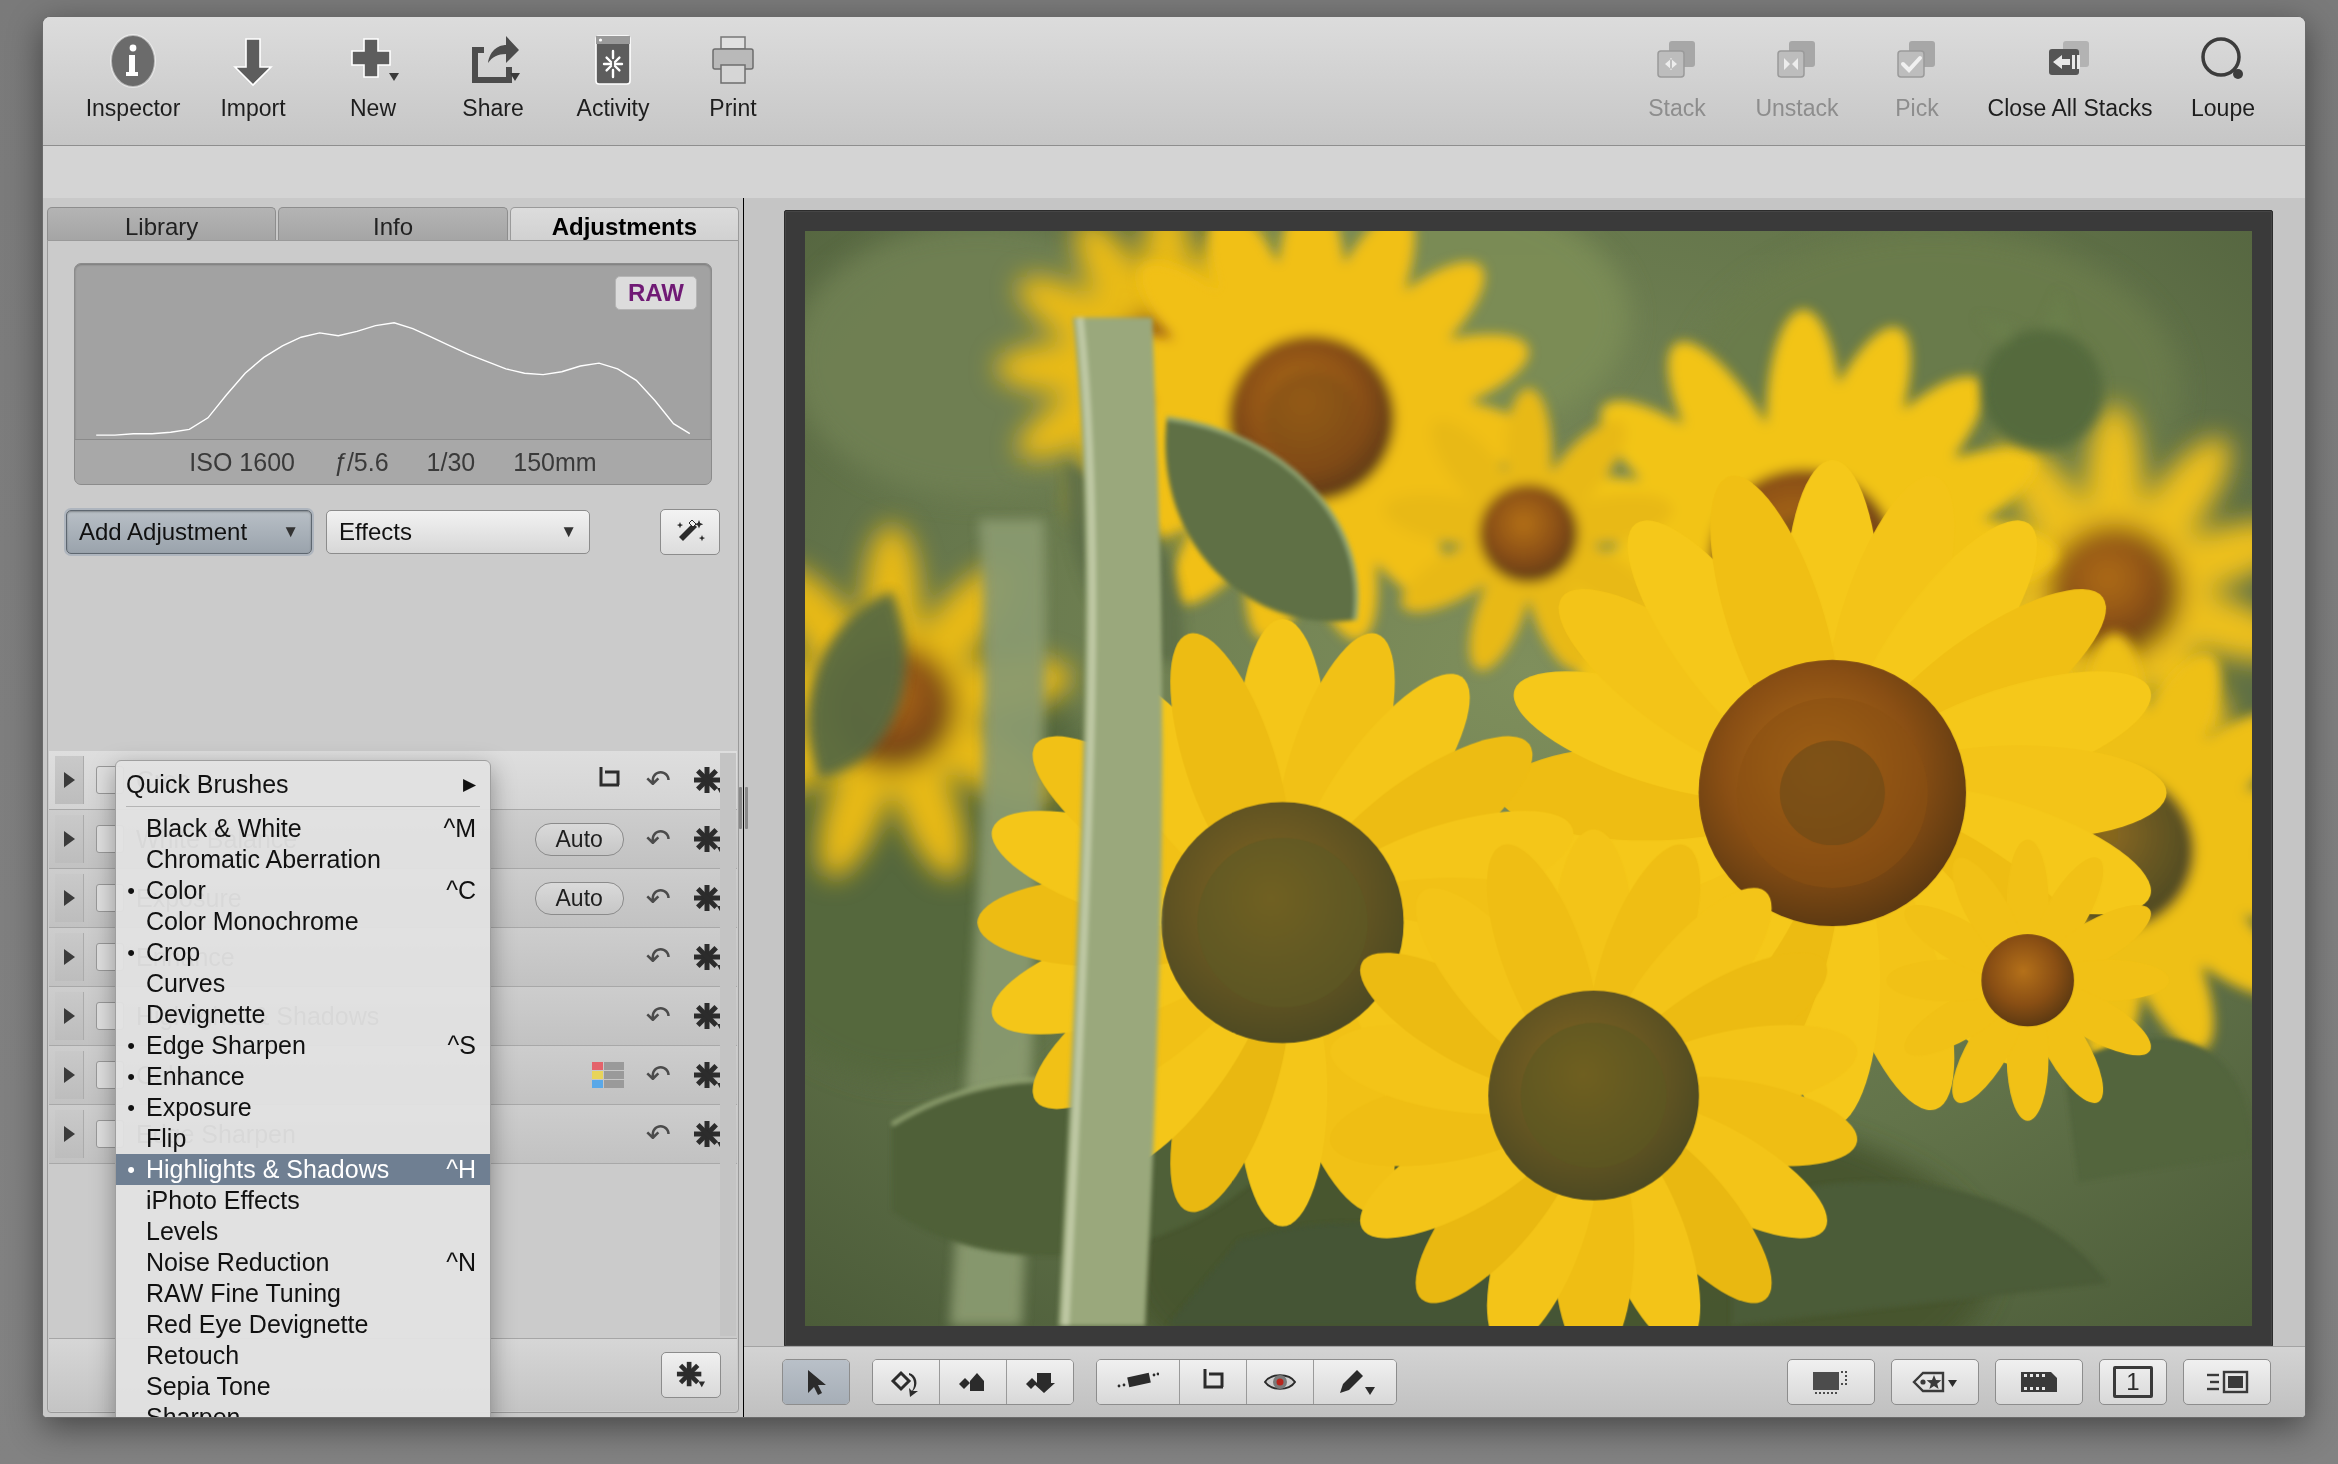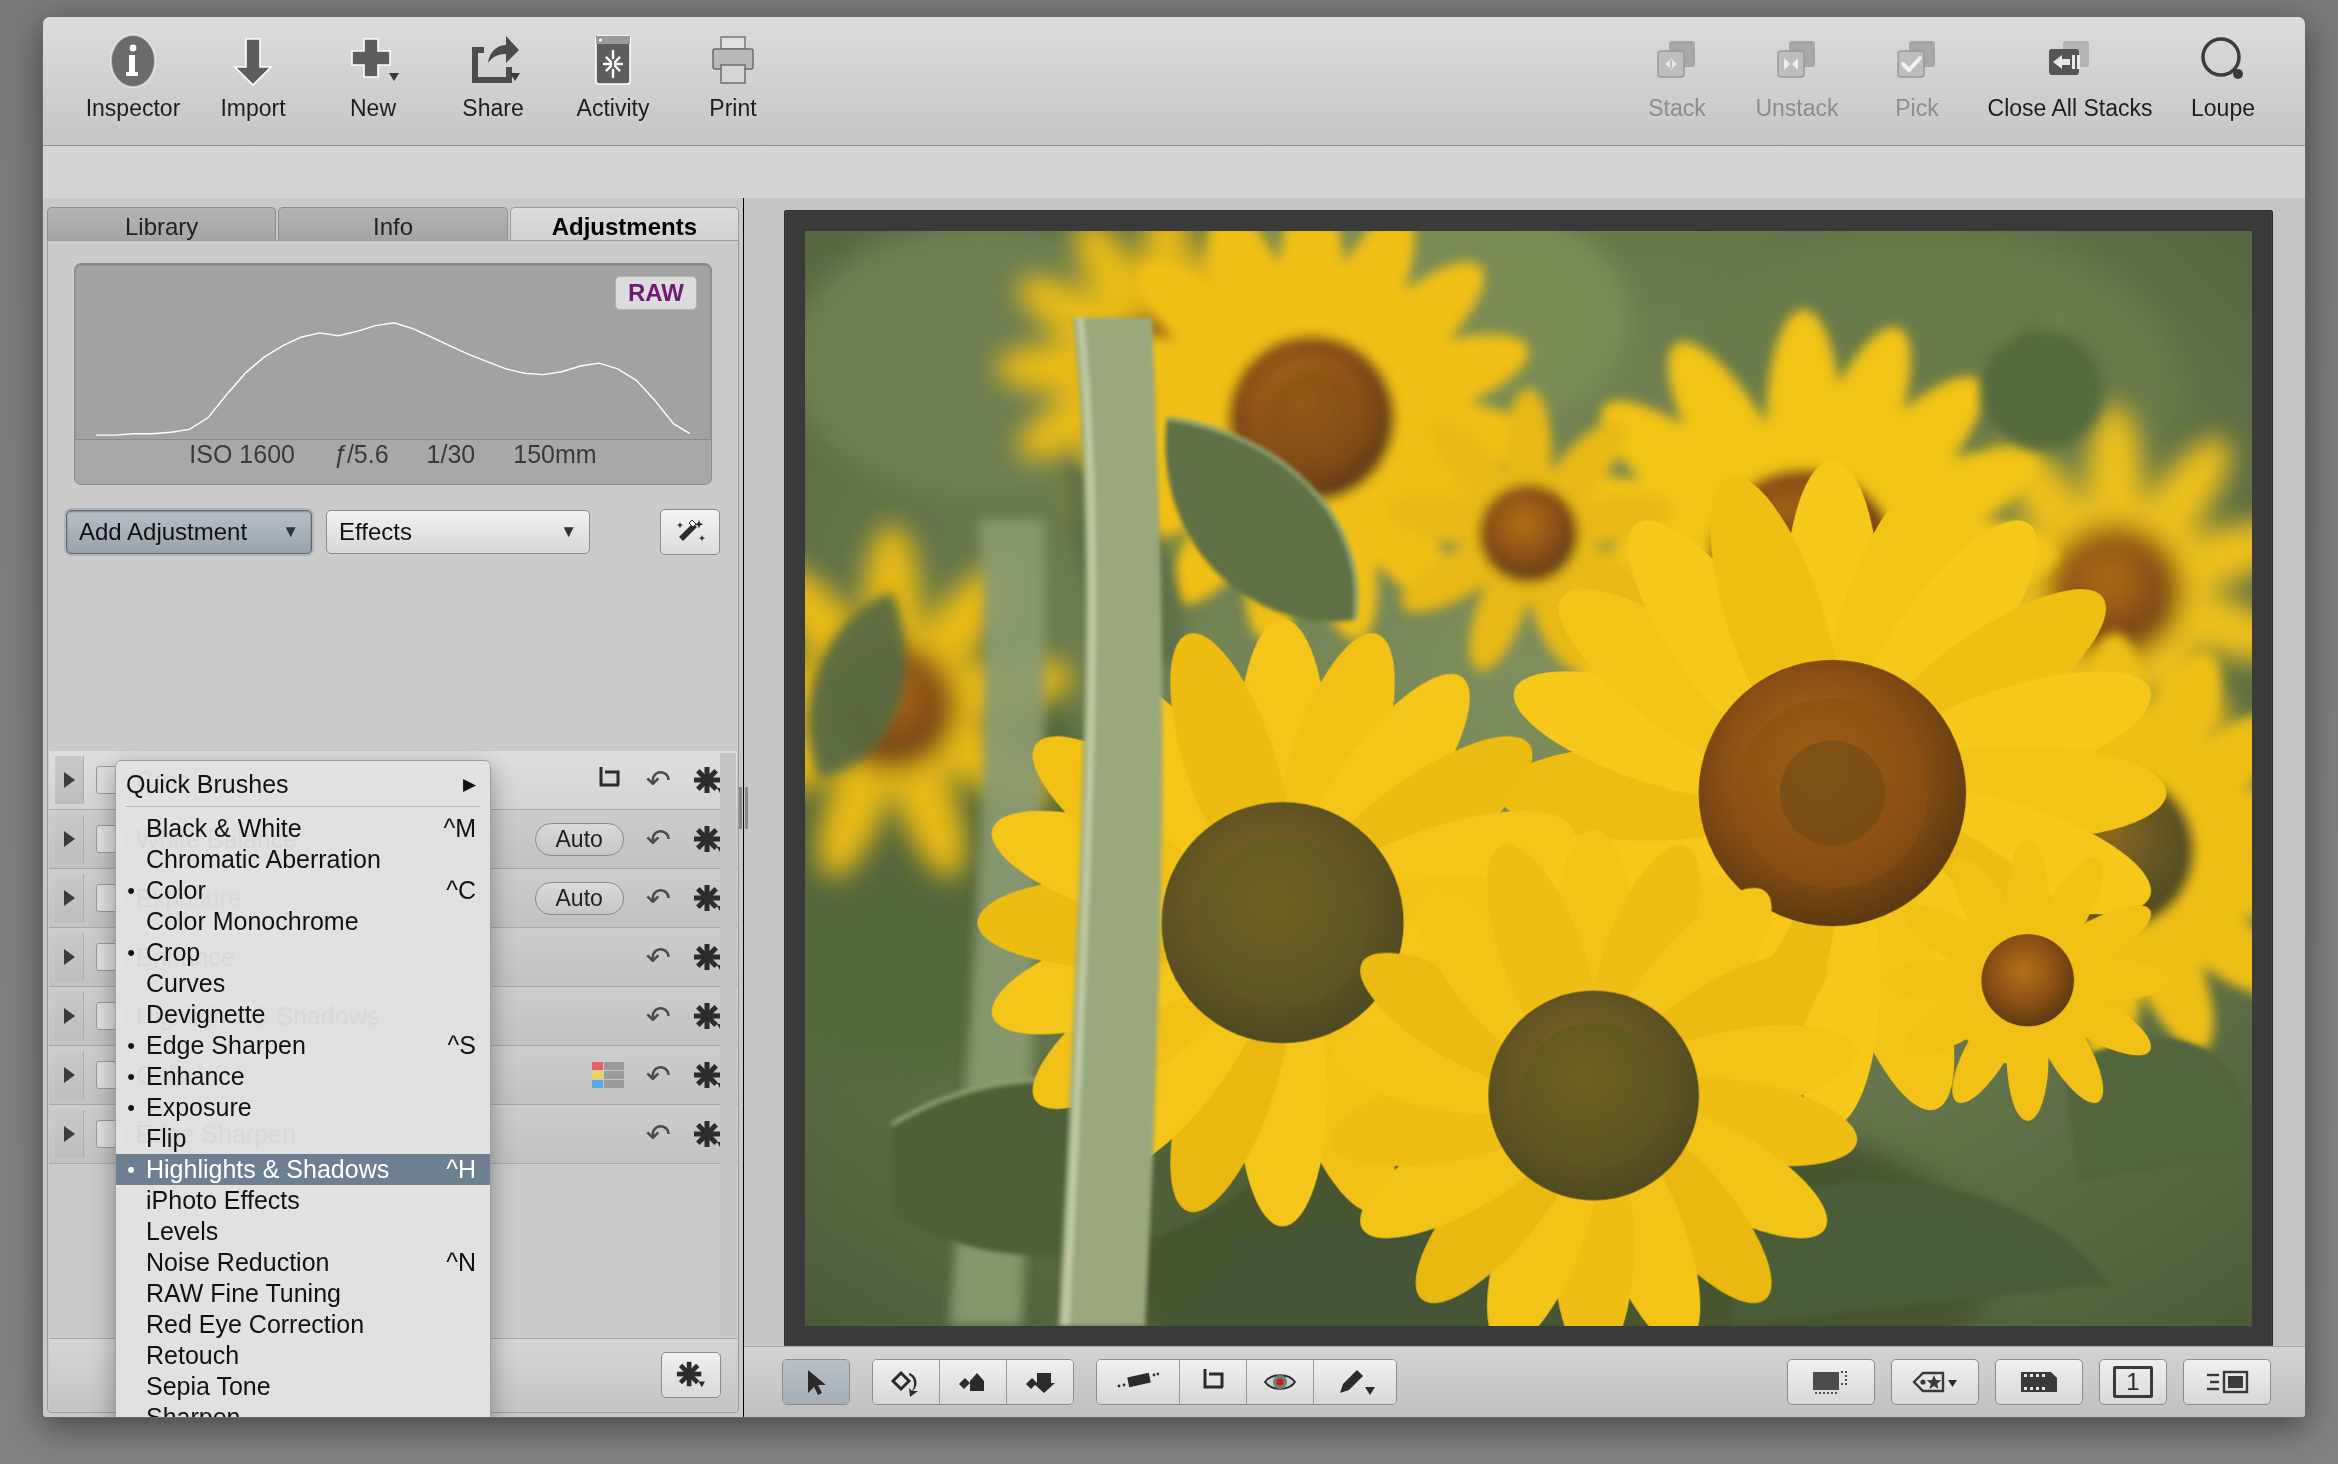--- a/index.html
+++ b/index.html
@@ -91,21 +91,21 @@
   }
   .raw-badge{
     position:absolute;right:14px;top:12px;
     background:#dcdcdc;border:1px solid #b5b5b5;border-radius:5px;
     padding:2px 12px;font-size:24px;color:#701a75;font-weight:bold;
   }
   .histo-svg{position:absolute;left:0;right:0;bottom:46px;width:100%;height:150px;}
   .exif{
     position:absolute;left:0;right:0;bottom:0;height:44px;
     background:#a8a8a8;border-top:1px solid #8a8a8a;
-    display:flex;justify-content:center;gap:38px;
+    display:flex;align-items:center;justify-content:center;gap:38px;
     font-size:25px;color:#3a3a3a;
   }
   .exif i{font-style:italic;}
 
   
   .adjbar{margin:24px 18px 0 18px;display:flex;align-items:center;gap:14px;}
   .popbtn{
     position:relative;height:42px;border-radius:5px;
     border:1px solid #8c8c8c;
     display:flex;align-items:center;padding:0 12px;
@@ -690,21 +690,21 @@
                 <span class="bullet"></span>
                 <span class="mtext">Noise Reduction</span>
                 <span class="mkey">^N</span>
               </div>
               <div class="mi">
                 <span class="bullet"></span>
                 <span class="mtext">RAW Fine Tuning</span>
               </div>
               <div class="mi">
                 <span class="bullet"></span>
-                <span class="mtext">Red Eye Correction</span>
+                <span class="mtext">Red Eye Devignette</span>
               </div>
               <div class="mi">
                 <span class="bullet"></span>
                 <span class="mtext">Retouch</span>
               </div>
               <div class="mi">
                 <span class="bullet"></span>
                 <span class="mtext">Sepia Tone</span>
               </div>
               <div class="mi">

